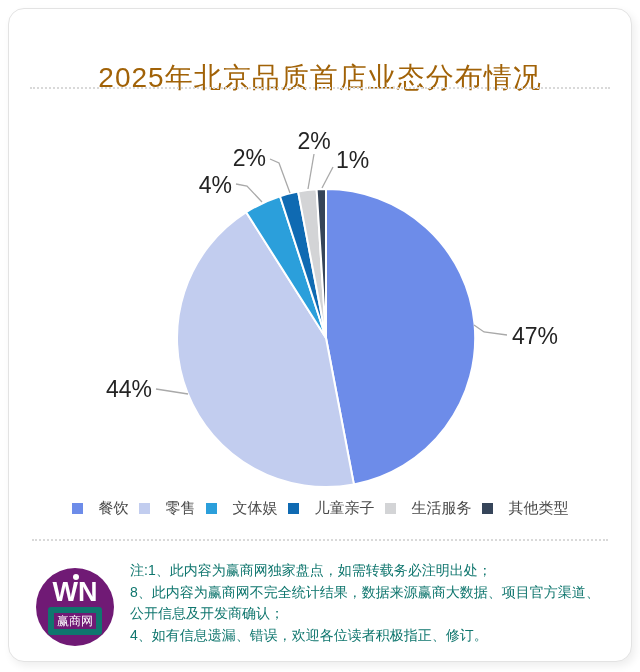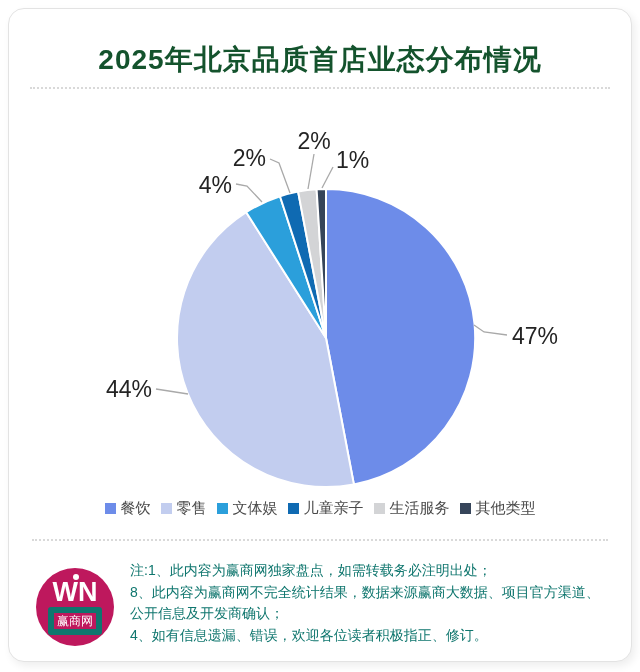--- a/index.html
+++ b/index.html
@@ -8,42 +8,42 @@
     background:#ffffff;
     font-family:"Liberation Sans","DejaVu Sans",sans-serif;
   }
   .card {
     position:absolute; left:8px; top:8px; width:624px; height:654px;
     box-sizing:border-box; background:#fff;
     border:1px solid #e3e3e3; border-radius:16px;
     box-shadow:3px 4px 8px rgba(0,0,0,.07);
   }
   .title {
-    position:absolute; top:22px; left:0; right:0; z-index:2;
-    text-align:center; font-size:28px; font-weight:bold;
-    color:#14532d; letter-spacing:1px;
+    position:absolute; top:40px; left:0; right:0; z-index:2;
+    text-align:center; font-size:28px; font-weight:normal;
+    color:#a16207; letter-spacing:1px;
   }
   .sep { position:absolute; z-index:2; border-top:2px dotted #d9d9d9; }
   .sep-top    { top:87px;  left:30px; right:30px; }
   .sep-bottom { top:539px; left:32px; right:32px; }
   svg.pie { position:absolute; left:0; top:0; width:640px; height:672px; z-index:2; }
   svg.pie text {
     font-family:"Liberation Sans","DejaVu Sans",sans-serif;
     font-size:23px; fill:#242424;
   }
   .legend {
     position:absolute; top:499px; left:0; right:0; z-index:2;
     display:flex; justify-content:center; align-items:center; gap:10px;
     font-size:15px; color:#4a4a4a;
   }
-  .legend-item { display:flex; align-items:center; gap:5px; }
+  .legend-item { display:flex; align-items:center; gap:16px; }
   .swatch { width:11px; height:11px; display:inline-block; flex-shrink:0; }
   .footer { position:absolute; top:560px; left:36px; z-index:2; display:flex; align-items:flex-start; }
   .logo {
-    width:78px; height:78px; border-radius:50%; background:#be185d; color:#fff;
+    width:78px; height:78px; border-radius:50%; background:#701a75; color:#fff;
     margin-top:8px; flex-shrink:0;
     display:flex; flex-direction:column; align-items:center; justify-content:center;
   }
   .logo-wn { position:relative; font-weight:bold; font-size:27px; line-height:24px; letter-spacing:0; }
   .logo-dot { position:absolute; top:-6px; left:50%; margin-left:-2px; width:6px; height:6px; border-radius:50%; background:#fff; }
   .logo-name {
     font-size:12px; line-height:16px; margin-top:3px;
     border:6px solid #0f766e; border-radius:3px; padding:0 3px;
   }
   .notes { margin-left:16px; width:478px; font-size:14px; line-height:21.5px; color:#0f766e; }

